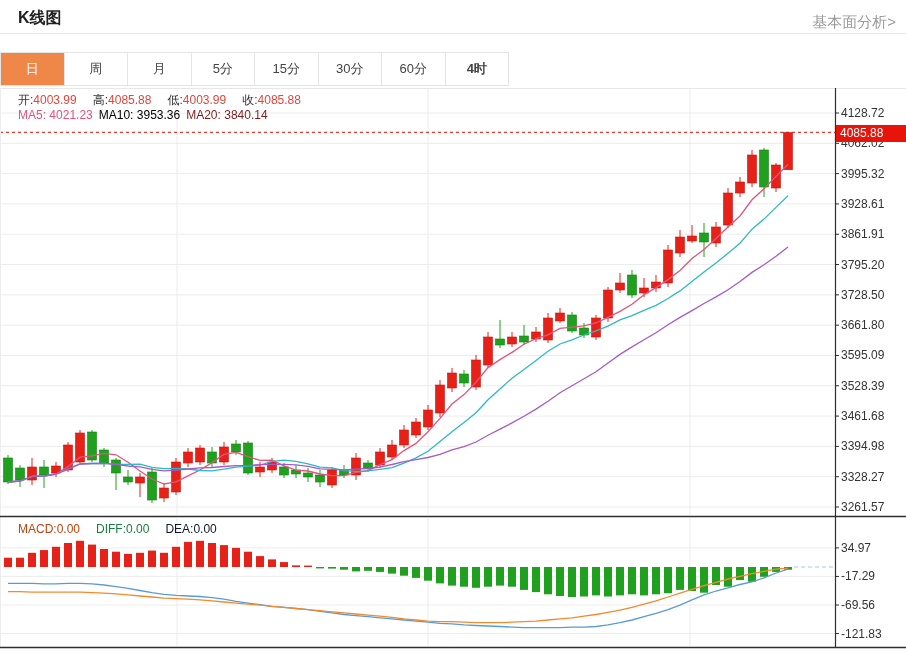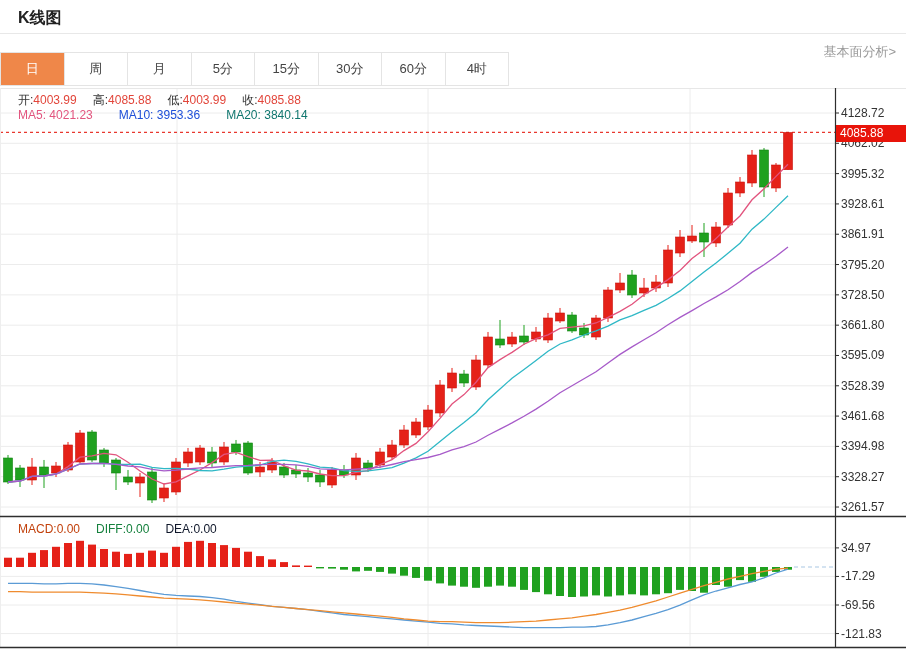--- a/index.html
+++ b/index.html
@@ -1,29 +1,29 @@
 <!DOCTYPE html>
 <html><head>
 <meta charset="utf-8">
 <style>
   html,body{margin:0;padding:0;background:#fff;}
   .screen{position:relative;width:906px;height:651px;background:#fff;overflow:hidden;
           font-family:"Liberation Sans","DejaVu Sans",sans-serif;}
   .page-title{position:absolute;left:18px;top:8px;font-size:16px;font-weight:bold;color:#222;}
-  .fund-link{position:absolute;right:10px;top:13px;font-size:13px;color:#999;cursor:pointer;margin-top:30px;}
+  .fund-link{position:absolute;right:10px;top:13px;font-size:15px;color:#999;cursor:pointer;}
   .hdr-divider{position:absolute;left:0;top:33px;width:906px;height:1px;background:#e8e8e8;}
   .tabbar{position:absolute;left:0;top:52px;display:flex;border:1px solid #e4e4e4;background:#fff;z-index:4;}
   .tab{width:62.5px;height:32px;line-height:32px;text-align:center;font-size:13px;color:#444;
        border-right:1px solid #e4e4e4;cursor:pointer;background:#fff;}
-  .tab:last-child{border-right:none;}
+  .tab:last-child{border-right:none;font-weight:bold;}
   .tab.selected{background:#ef8749;color:#fff;}
   .info-row{position:absolute;left:18px;top:92px;font-size:12px;display:flex;gap:16px;z-index:3;white-space:nowrap;text-align:center;}
   .info-row .grp span.lbl{color:#333;}
   .info-row .grp span.val{color:#e2453a;}
-  .ma-row{position:absolute;left:18px;top:108px;font-size:12px;display:flex;gap:26px;z-index:3;white-space:nowrap;}
+  .ma-row{position:absolute;left:18px;top:108px;font-size:12px;display:flex;gap:6px;z-index:3;white-space:nowrap;}
   .macd-row{position:absolute;left:18px;top:522px;font-size:12px;display:flex;gap:16px;z-index:3;white-space:nowrap;}
   .price-tag{position:absolute;left:836px;top:125px;width:70px;height:17px;background:#e8140a;color:#fff;
              font-size:12px;line-height:17px;padding-left:4px;box-sizing:border-box;z-index:3;}
   svg{position:absolute;left:0;top:0;z-index:1;}
 </style>
 </head>
 <body>
 
 <div class="screen">
 
@@ -44,22 +44,22 @@
 
   <div class="info-row">
     <span class="grp"><span class="lbl">开:</span><span class="val">4003.99</span></span>
     <span class="grp"><span class="lbl">高:</span><span class="val">4085.88</span></span>
     <span class="grp"><span class="lbl">低:</span><span class="val">4003.99</span></span>
     <span class="grp"><span class="lbl">收:</span><span class="val">4085.88</span></span>
   </div>
 
   <div class="ma-row">
     <span class="grp" style="color: rgb(226, 84, 126);"><span>MA5:</span> <span>4021.23</span></span>
-    <span class="grp" style="color: #1d4ed8;"><span>MA10:</span> <span>3953.36</span></span>
-    <span class="grp" style="color: #0f766e;"><span>MA20:</span> <span>3840.14</span></span>
+    <span class="grp" style="color: #000000;"><span>MA10:</span> <span>3953.36</span></span>
+    <span class="grp" style="color: #7f1d1d;"><span>MA20:</span> <span>3840.14</span></span>
   </div>
 
   <div class="macd-row">
     <span class="grp" style="color: #c2410c;"><span>MACD:</span><span>0.00</span></span>
     <span class="grp" style="color: #15803d;"><span>DIFF:</span><span>0.00</span></span>
     <span class="grp" style="color: #0f172a;"><span>DEA:</span><span>0.00</span></span>
   </div>
 
   <div class="price-tag">4085.88</div>
 

